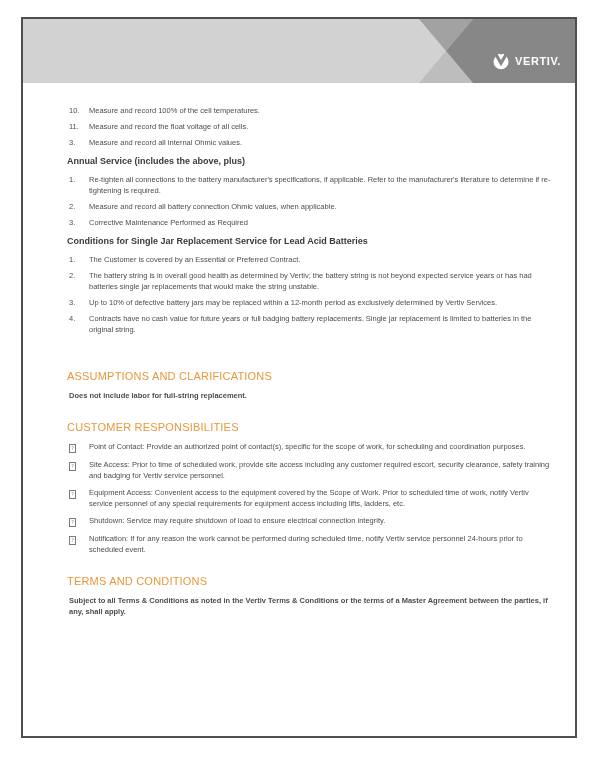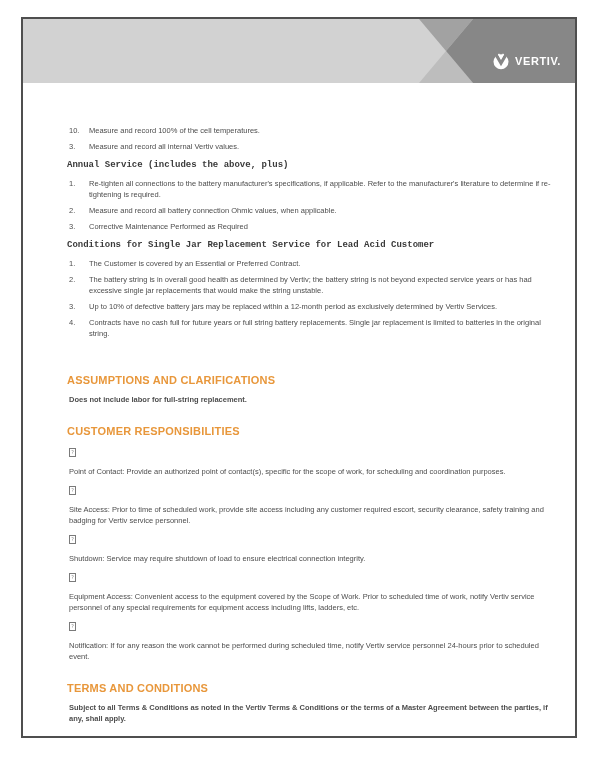--- a/index.html
+++ b/index.html
@@ -62,52 +62,49 @@
     font-weight: bold;
     font-size: 11px;
     letter-spacing: 0.6px;
   }
   
   .content {
     padding: 22px 22px 0 46px;
     color: #4d4d4d;
     font-size: 7.5px;
     line-height: 11px;
-    margin-top: 20px;
   }
   .num-list { margin: 0 0 2px 0; padding: 0; }
   .num-item {
     display: flex;
     margin: 0 0 5px 0;
   }
   .num-col {
     flex: 0 0 20px;
     color: #4d4d4d;
   }
   .txt-col { flex: 1; }
   .sub-heading {
     font-size: 9px;
     font-weight: bold;
     color: #3a3a3a;
     margin: 8px 0 7px -2px;
-    font-family: Liberation Mono, monospace;
   }
   .orange-heading {
     font-size: 11px;
-    font-weight: bold;
+    font-weight: normal;
     color: #e8973b;
     letter-spacing: 0.2px;
     margin: 21px 0 8px -2px;
   }
   .para { margin: 0 0 4px 0; font-weight: bold; }
   .bullet-list { margin: 2px 0 0 0; padding: 0; }
   .bullet-item {
     display: flex;
     margin: 0 0 6px 0;
-    flex-direction: column;
   }
   .bullet-col { flex: 0 0 20px; padding-top: 1px; }
   .tofu-box {
     display: inline-block;
     width: 5px;
     height: 7px;
     border: 1px solid #7a7a7a;
     font-size: 5px;
     line-height: 7px;
     text-align: center;
@@ -140,24 +137,28 @@
 
     <main class="content">
 
       <div class="num-list">
 
           <div class="num-item">
             <span class="num-col">10.</span>
             <span class="txt-col">Measure and record 100% of the cell temperatures.</span>
           </div>
 
+          <div class="num-item">
+            <span class="num-col">11.</span>
+            <span class="txt-col">Measure and record the float voltage of all cells.</span>
+          </div>
 
           <div class="num-item">
             <span class="num-col">3.</span>
-            <span class="txt-col">Measure and record all internal Vertiv values.</span>
+            <span class="txt-col">Measure and record all internal Ohmic values.</span>
           </div>
 
         </div>
 
       <h2 class="sub-heading">Annual Service (includes the above, plus)</h2>
       <div class="num-list">
 
           <div class="num-item">
             <span class="num-col">1.</span>
             <span class="txt-col">Re-tighten all connections to the battery manufacturer's specifications, if applicable. Refer to the manufacturer's literature to determine if re-tightening is required.</span>
@@ -167,41 +168,41 @@
             <span class="num-col">2.</span>
             <span class="txt-col">Measure and record all battery connection Ohmic values, when applicable.</span>
           </div>
 
           <div class="num-item">
             <span class="num-col">3.</span>
             <span class="txt-col">Corrective Maintenance Performed as Required</span>
           </div>
         </div>
 
-      <h2 class="sub-heading">Conditions for Single Jar Replacement Service for Lead Acid Customer</h2>
+      <h2 class="sub-heading">Conditions for Single Jar Replacement Service for Lead Acid Batteries</h2>
       <div class="num-list">
 
           <div class="num-item">
             <span class="num-col">1.</span>
             <span class="txt-col">The Customer is covered by an Essential or Preferred Contract.</span>
           </div>
 
           <div class="num-item">
             <span class="num-col">2.</span>
-            <span class="txt-col">The battery string is in overall good health as determined by Vertiv; the battery string is not beyond expected service years or has had excessive single jar replacements that would make the string unstable.</span>
+            <span class="txt-col">The battery string is in overall good health as determined by Vertiv; the battery string is not beyond expected service years or has had batteries single jar replacements that would make the string unstable.</span>
           </div>
 
           <div class="num-item">
             <span class="num-col">3.</span>
             <span class="txt-col">Up to 10% of defective battery jars may be replaced within a 12-month period as exclusively determined by Vertiv Services.</span>
           </div>
 
           <div class="num-item">
             <span class="num-col">4.</span>
-            <span class="txt-col">Contracts have no cash full for future years or full string battery replacements. Single jar replacement is limited to batteries in the original string.</span>
+            <span class="txt-col">Contracts have no cash value for future years or full badging battery replacements. Single jar replacement is limited to batteries in the original string.</span>
           </div>
         </div>
 
       <div class="spacer-assumptions"></div>
 
       <h1 class="orange-heading">ASSUMPTIONS AND CLARIFICATIONS</h1>
       <p class="para">Does not include labor for full-string replacement.</p>
 
       <h1 class="orange-heading">CUSTOMER RESPONSIBILITIES</h1>
 
@@ -213,26 +214,26 @@
           </div>
 
 
           <div class="bullet-item">
             <span class="bullet-col"><span class="tofu-box">?</span></span>
             <span class="txt-col">Site Access: Prior to time of scheduled work, provide site access including any customer required escort, security clearance, safety training and badging for Vertiv service personnel.</span>
           </div>
 
           <div class="bullet-item">
             <span class="bullet-col"><span class="tofu-box">?</span></span>
+            <span class="txt-col">Equipment Access: Convenient access to the equipment covered by the Scope of Work. Prior to scheduled time of work, notify Vertiv service personnel of any special requirements for equipment access including lifts, ladders, etc.</span>
+          </div>
+
+          <div class="bullet-item">
+            <span class="bullet-col"><span class="tofu-box">?</span></span>
             <span class="txt-col">Shutdown: Service may require shutdown of load to ensure electrical connection integrity.</span>
-          </div>
-
-          <div class="bullet-item">
-            <span class="bullet-col"><span class="tofu-box">?</span></span>
-            <span class="txt-col">Equipment Access: Convenient access to the equipment covered by the Scope of Work. Prior to scheduled time of work, notify Vertiv service personnel of any special requirements for equipment access including lifts, ladders, etc.</span>
           </div>
 
           <div class="bullet-item">
             <span class="bullet-col"><span class="tofu-box">?</span></span>
             <span class="txt-col">Notification: If for any reason the work cannot be performed during scheduled time, notify Vertiv service personnel 24-hours prior to scheduled event.</span>
           </div>
         </div>
 
       <h1 class="orange-heading">TERMS AND CONDITIONS</h1>
       <p class="para">Subject to all Terms &amp; Conditions as noted in the Vertiv Terms &amp; Conditions or the terms of a Master Agreement between the parties, if any, shall apply.</p>

